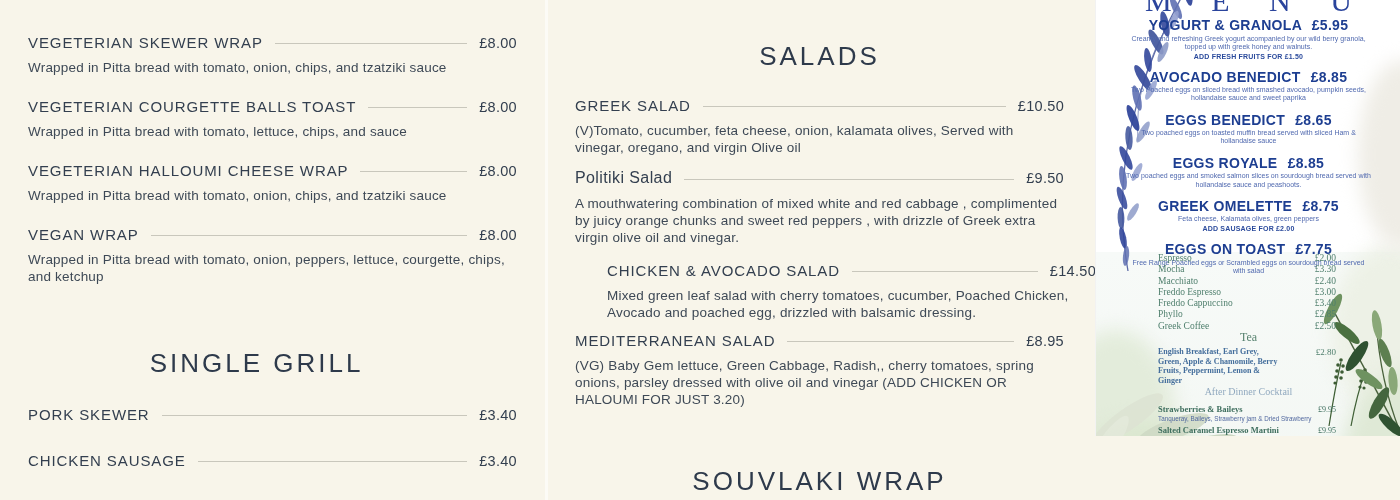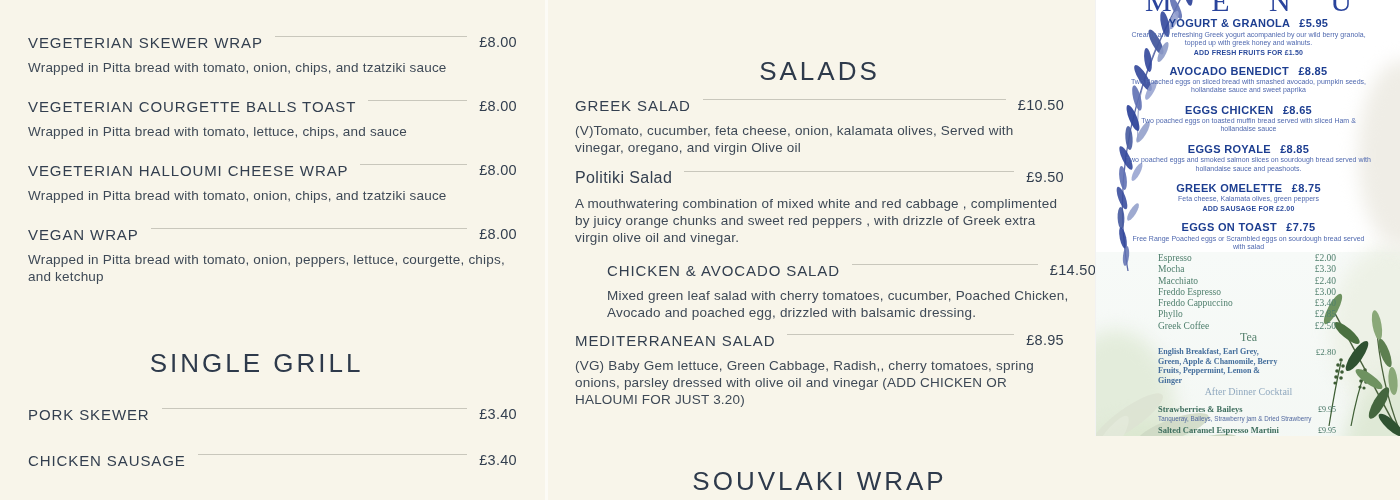--- a/index.html
+++ b/index.html
@@ -3,40 +3,40 @@
 <meta charset="utf-8">
 <style>
   html,body{margin:0;padding:0;background:#e8e8e8;}
   .page{position:relative;width:1400px;height:500px;background:#f8f5ea;overflow:hidden;
         font-family:"Liberation Sans", sans-serif;}
   
   .fold{position:absolute;left:545px;top:0;width:3px;height:500px;background:rgba(255,255,255,0.55);}
 
   
   .mi{position:absolute;width:489px;}
-  .mi-row{display:flex;}
+  .mi-row{display:flex;align-items:center;}
   .mi-name{font-size:15px;letter-spacing:.9px;color:#333f4f;font-weight:500;white-space:nowrap;}
   .mi-lead{flex:1;height:1px;background:#c9c7bc;margin:2px 12px 0 12px;}
   .mi-price{font-size:14.5px;color:#333f4f;letter-spacing:.3px;font-weight:500;}
   .mi-desc{margin-top:8px;font-size:13.5px;color:#3e4956;line-height:17px;letter-spacing:.2px;}
   .big-heading{position:absolute;width:489px;text-align:center;font-size:26px;letter-spacing:3px;
                color:#2e3a4b;font-weight:500;}
 
   
   .panel{position:absolute;left:1095px;top:0;width:305px;height:436px;background:#ffffff;
          overflow:hidden;border-left:1px solid rgba(0,0,0,0.05);}
   .panel-lower{position:absolute;left:0;top:252px;width:305px;height:248px;
                background:linear-gradient(180deg,#f7faf8 0%,#f3f7f3 100%);}
   .wash{position:absolute;border-radius:50%;filter:blur(9px);}
   .menu-title{position:absolute;top:-16px;left:0;width:100%;text-align:center;
               font-family:"Liberation Serif", serif;font-size:30px;letter-spacing:16px;text-indent:16px;
               color:#2a449c;font-weight:500;}
   .bsecs{position:absolute;top:17px;left:30px;width:245px;text-align:center;}
   .bsec{margin-bottom:9px;}
-  .bsec-title{font-size:11px;font-weight:bold;color:#1d3e91;letter-spacing:.3px;}
+  .bsec-title{font-size:14px;font-weight:bold;color:#1d3e91;letter-spacing:.3px;}
   .bsec-price{margin-left:6px;}
   .bsec-desc{font-size:7px;color:#5069af;line-height:8.3px;margin-top:1.5px;}
   .bsec-extra{font-size:7px;font-weight:bold;color:#2a4a9c;margin-top:1.5px;letter-spacing:.2px;}
   .bsec-extra:empty{display:none;}
 
   .coffee{position:absolute;top:253px;left:62px;width:178px;
           font-family:"Liberation Serif", serif;color:#4f7f6d;}
   .crow{display:flex;justify-content:space-between;font-size:9.5px;line-height:11.3px;}
   .tea-h{position:absolute;top:330px;left:0;width:100%;text-align:center;
          font-family:"Liberation Serif", serif;font-size:12px;color:#55816e;}
@@ -114,21 +114,21 @@
     </div>
   </div>
   <div class="mi" style="left:28px;top:452px;">
     <div class="mi-row">
       <span class="mi-name">CHICKEN SAUSAGE</span>
       <span class="mi-lead"></span>
       <span class="mi-price">£3.40</span>
     </div>
   </div>
 
-  <div class="big-heading" style="left:575px;top:56px;">SALADS</div>
+  <div class="big-heading" style="left:575px;top:41px;">SALADS</div>
 
   <div class="mi" style="left:575px;top:97px;">
     <div class="mi-row">
       <span class="mi-name">GREEK SALAD</span>
       <span class="mi-lead"></span>
       <span class="mi-price">£10.50</span>
     </div>
     <div class="mi-desc">(V)Tomato, cucumber, feta cheese, onion, kalamata olives, Served with vinegar, oregano, and virgin Olive oil</div>
   </div>
   <div class="mi" style="left:575px;top:169px;">
@@ -256,21 +256,21 @@
       <div class="bsec">
         <div class="bsec-title">
           <span>AVOCADO BENEDICT</span>
           <span class="bsec-price">£8.85</span>
         </div>
         <div class="bsec-desc">Two Poached eggs on sliced bread with smashed avocado, pumpkin seeds, hollandaise sauce and sweet paprika</div>
 
       </div>
       <div class="bsec">
         <div class="bsec-title">
-          <span>EGGS CHICKEN</span>
+          <span>EGGS BENEDICT</span>
           <span class="bsec-price">£8.65</span>
         </div>
         <div class="bsec-desc">Two poached eggs on toasted muffin bread served with sliced Ham &amp; hollandaise sauce</div>
 
       </div>
       <div class="bsec">
         <div class="bsec-title">
           <span>EGGS ROYALE</span>
           <span class="bsec-price">£8.85</span>
         </div>

